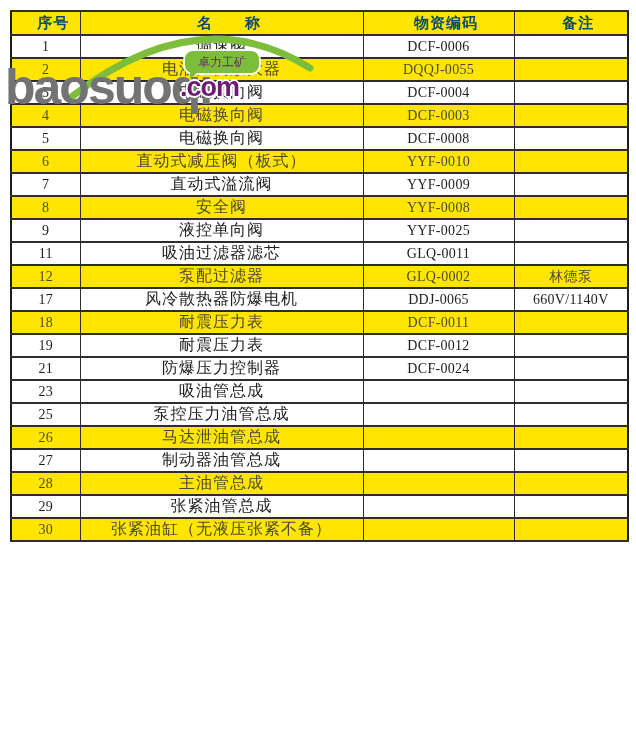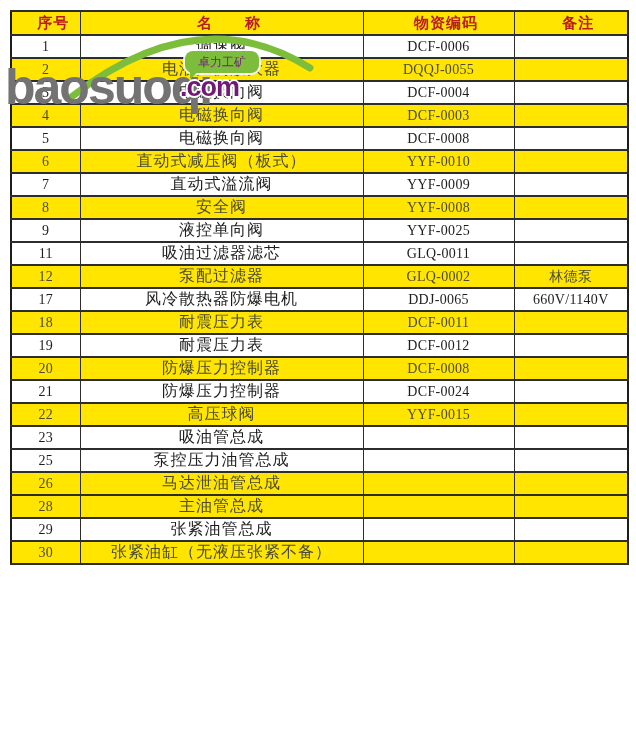--- a/index.html
+++ b/index.html
@@ -4,21 +4,21 @@
 <style>
   html,body{margin:0;padding:0;background:#ffffff;}
   .canvas{position:relative;width:636px;height:730px;background:#ffffff;overflow:hidden;
           font-family:"Liberation Serif","DejaVu Serif",serif;}
   table.parts{position:absolute;left:10px;top:10px;width:617px;border-collapse:collapse;
               table-layout:fixed;border:2px solid #1c1c1c;}
   col.c-no{width:69px;} col.c-name{width:283px;} col.c-code{width:151px;} col.c-remark{width:114px;}
   th,td{border:solid #2d2d2d;border-width:2px 1px;padding:0;text-align:center;vertical-align:middle;
         overflow:hidden;white-space:nowrap;}
   thead tr{height:24px;background:#FFE500;}
-  thead th{font-size:15px;font-weight:bold;color:#b91c1c;letter-spacing:1px;padding-left:15px;}
+  thead th{font-size:15px;font-weight:bold;color:#0c4a6e;letter-spacing:1px;padding-left:15px;}
   tbody tr{height:23px;}
   tbody tr.white{background:#ffffff;color:#1d1d1d;}
   tbody tr.yellow{background:#FFE500;color:#4b4b32;}
   td.name{font-size:16px;letter-spacing:1px;}
   td.no,td.code,td.remark{font-size:14px;letter-spacing:.3px;}
   
   .wm{position:absolute;pointer-events:none;}
   .wm-arc{left:58px;top:26px;width:266px;height:84px;}
   .wm-site{left:5px;top:62px;font-family:"Liberation Sans","DejaVu Sans",sans-serif;
            font-weight:bold;font-size:50px;line-height:1;color:#737373;letter-spacing:-2px;}
@@ -130,53 +130,47 @@
       <td class="name">耐震压力表</td>
       <td class="code">DCF-0011</td>
       <td class="remark"></td>
     </tr>
         <tr class="white">
       <td class="no">19</td>
       <td class="name">耐震压力表</td>
       <td class="code">DCF-0012</td>
       <td class="remark"></td>
     </tr>
-        <tr class="yellow">
-      <td class="no">20</td>
-      <td class="name">防爆压力控制器</td>
-      <td class="code">DCF-0008</td>
-      <td class="remark"></td>
-    </tr>
         <tr class="white">
       <td class="no">21</td>
       <td class="name">防爆压力控制器</td>
       <td class="code">DCF-0024</td>
       <td class="remark"></td>
     </tr>
-        <tr class="yellow">
-      <td class="no">22</td>
-      <td class="name">高压球阀</td>
-      <td class="code">YYF-0015</td>
-      <td class="remark"></td>
-    </tr>
         <tr class="white">
       <td class="no">23</td>
       <td class="name">吸油管总成</td>
       <td class="code"></td>
       <td class="remark"></td>
     </tr>
         <tr class="white">
       <td class="no">25</td>
       <td class="name">泵控压力油管总成</td>
       <td class="code"></td>
       <td class="remark"></td>
     </tr>
         <tr class="yellow">
       <td class="no">26</td>
       <td class="name">马达泄油管总成</td>
+      <td class="code"></td>
+      <td class="remark"></td>
+    </tr>
+        <tr class="white">
+      <td class="no">27</td>
+      <td class="name">制动器油管总成</td>
       <td class="code"></td>
       <td class="remark"></td>
     </tr>
         <tr class="yellow">
       <td class="no">28</td>
       <td class="name">主油管总成</td>
       <td class="code"></td>
       <td class="remark"></td>
     </tr>
         <tr class="white">

